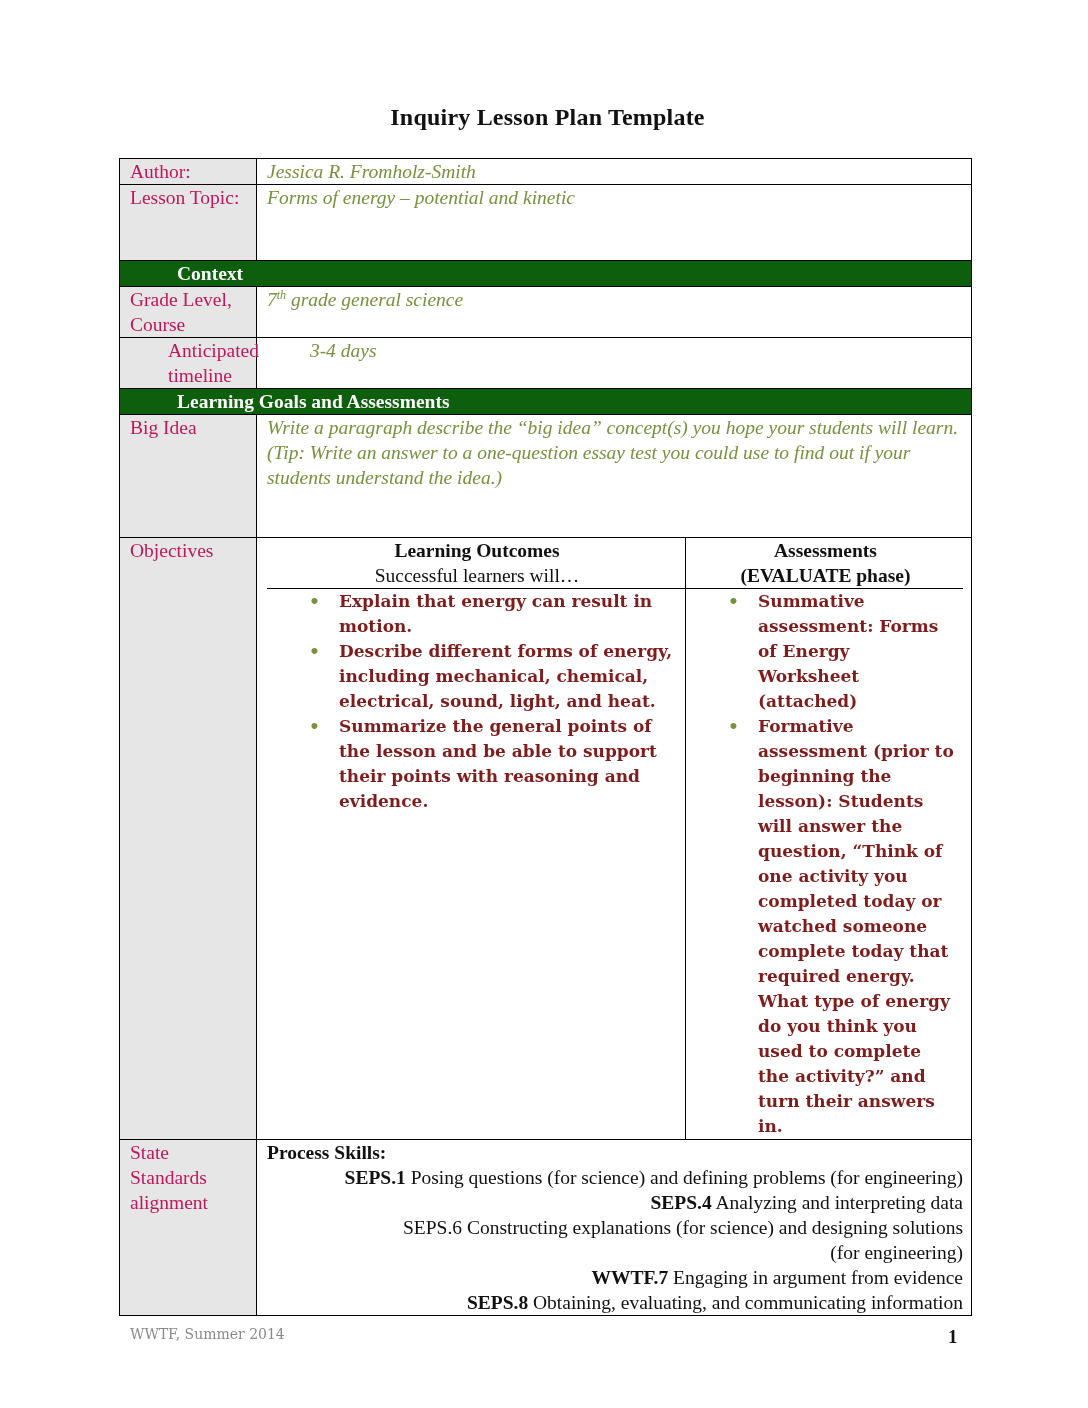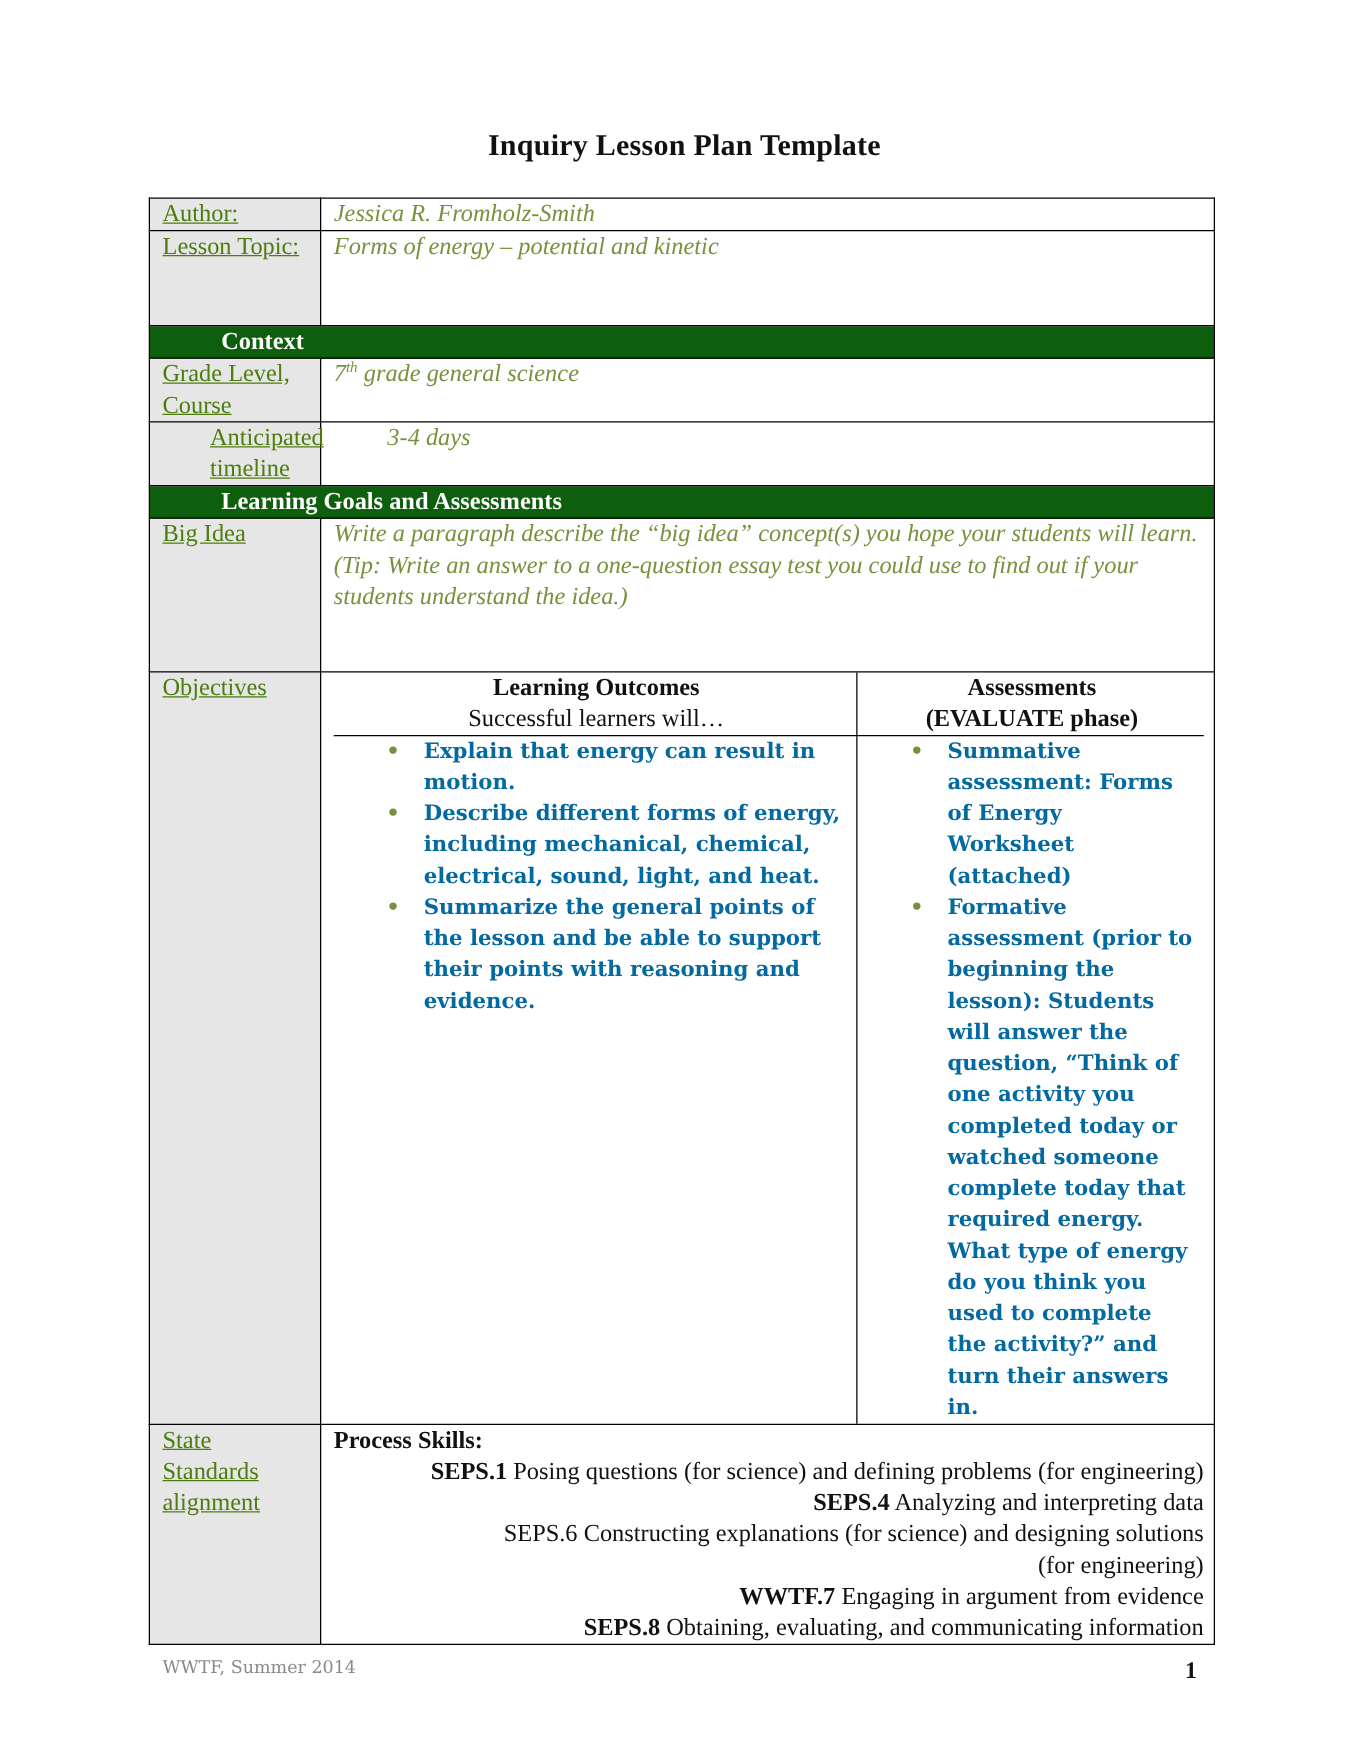--- a/index.html
+++ b/index.html
@@ -1,35 +1,35 @@
 <!DOCTYPE html>
 <html><head>
 <meta charset="utf-8">
 <style>
   html, body { margin: 0; padding: 0; background: #ffffff; }
   body { width: 1088px; height: 1408px; position: relative; font-family: "DejaVu Serif", "Liberation Serif", serif; color: #111; }
   .page-title { position: absolute; top: 104px; left: 0; width: 1095px; text-align: center; font-family: "Liberation Serif", serif; font-weight: bold; font-size: 24px; color: #111; letter-spacing: 0.2px; }
   table.plan { position: absolute; top: 158px; left: 119px; width: 853px; border-collapse: collapse; table-layout: fixed; font-family: "Liberation Serif", serif; font-size: 19.5px; line-height: 25px; }
   table.plan td { border: 1.5px solid #000; vertical-align: top; padding: 0 8px 0 10px; }
-  td.lbl { background: #e6e6e6; width: 118px; color: #4d7c0f; text-decoration: underline; }
+  td.lbl { background: #e6e6e6; width: 118px; color: #be185d; }
   td.val { color: #76923c; font-style: italic; }
   tr.section td { background: #0d5e0d; color: #fff; font-weight: bold; padding: 0 16px 0 57px; height: 25px; }
   tr.r-author td { height: 25px; }
   tr.r-title td { height: 49px; }
   tr.r-topic td { height: 75px; }
   tr.r-grade td { height: 50px; }
   tr.r-time td { height: 49px; padding-left: 48px; }
   tr.r-bigidea td { height: 122px; }
   sup { font-size: 12px; line-height: 0; }
   .inner { width: 100%; height: 100%; border-collapse: collapse; table-layout: fixed; }
   td.obj-cell { padding: 0; }
   .obj-head { text-align: center; font-weight: bold; color: #111; font-style: normal; border-bottom: 1.5px solid #000; height: 50px; }
   .obj-col { vertical-align: top; }
   .obj-col-left { width: 400px; border-right: 1.5px solid #000; }
-  ul.bul { margin: 0; padding: 0 8px 0 72px; list-style: none; color: #0369a1; font-weight: bold; font-family: "DejaVu Serif", serif; font-size: 17px; line-height: 25px; }
+  ul.bul { margin: 0; padding: 0 8px 0 72px; list-style: none; color: #7f1d1d; font-weight: bold; font-family: "DejaVu Serif", serif; font-size: 17px; line-height: 25px; }
   ul.bul li { position: relative; }
   ul.bul li::before { content: "•"; position: absolute; left: -30px; top: 0; color: #76923c; }
   .std { color: #111; }
   .std-head { font-weight: bold; }
   .std-line { padding-left: 64px; text-align: right; }
   .std-line.deep { padding-left: 128px; }
   .std-line b { font-weight: bold; }
   .footer-left { position: absolute; top: 1326px; left: 130px; font-family: "DejaVu Serif", serif; font-size: 14px; color: #8a8a8a; }
   .footer-right { position: absolute; top: 1326px; left: 948px; font-family: "Liberation Serif", serif; font-weight: bold; font-size: 19px; color: #111; }
 </style>

